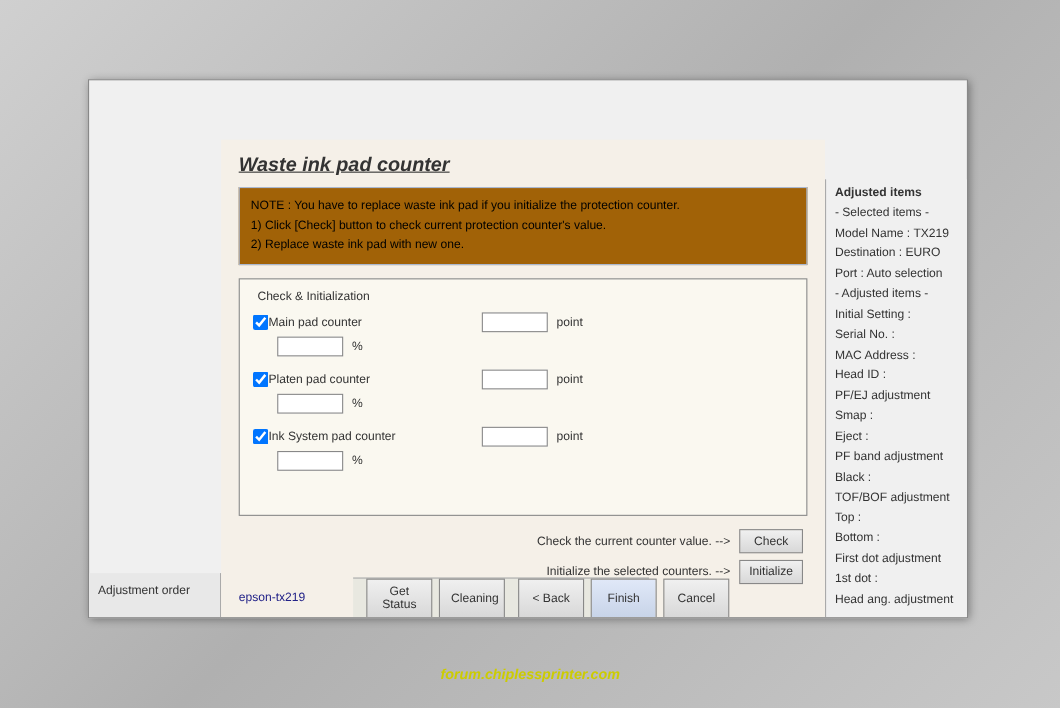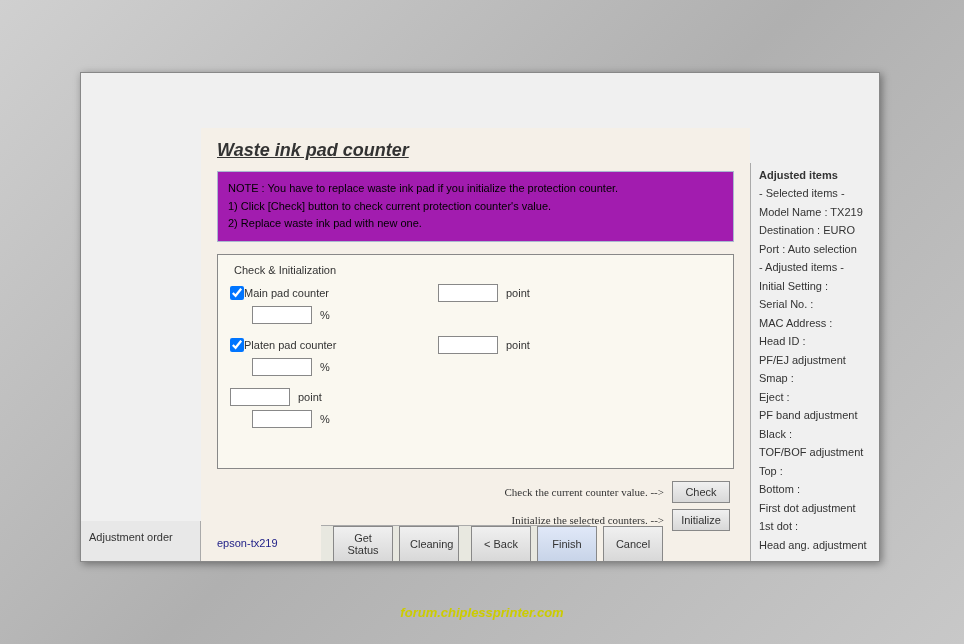--- a/index.html
+++ b/index.html
@@ -138,21 +138,21 @@
       font-size: 18px;
       font-style: italic;
       font-weight: bold;
       color: #333;
       text-decoration: underline;
       margin-bottom: 10px;
     }
 
     
     .note-box {
-      background: #a21caf;
+      background: #a16207;
       border: 1px solid #aab8d0;
       padding: 8px 10px;
       margin-bottom: 12px;
       font-size: 11px;
       color: #000;
       line-height: 1.6;
       position: relative;
     }
 
     
@@ -225,21 +225,20 @@
       gap: 8px;
       margin-bottom: 6px;
       padding: 0 4px;
     }
 
     .action-label {
       font-size: 11px;
       color: #333;
       flex: 1;
       text-align: right;
-      font-family: Liberation Serif, serif;
     }
 
     .action-btn {
       width: 58px;
       height: 22px;
       background: linear-gradient(to bottom, #f0f0f0, #d8d8d8);
       border: 1px solid #888;
       font-size: 11px;
       cursor: pointer;
       color: #333;
@@ -351,20 +350,24 @@
         <input type="text" class="counter-input" value="" style="">
         <span class="unit-label">point</span>
       </div>
       <div class="counter-row-sub">
         <input type="text" class="counter-input" value="" style="">
         <span class="unit-label">%</span>
       </div>
 
       
       <div class="counter-row">
+        <label class="checkbox-label">
+          <input type="checkbox" checked="" style="">
+          <span>Ink System pad counter</span>
+        </label>
         <input type="text" class="counter-input" value="" style="">
         <span class="unit-label">point</span>
       </div>
       <div class="counter-row-sub">
         <input type="text" class="counter-input" value="" style="">
         <span class="unit-label">%</span>
       </div>
     </div>
 
     <div class="action-row">

